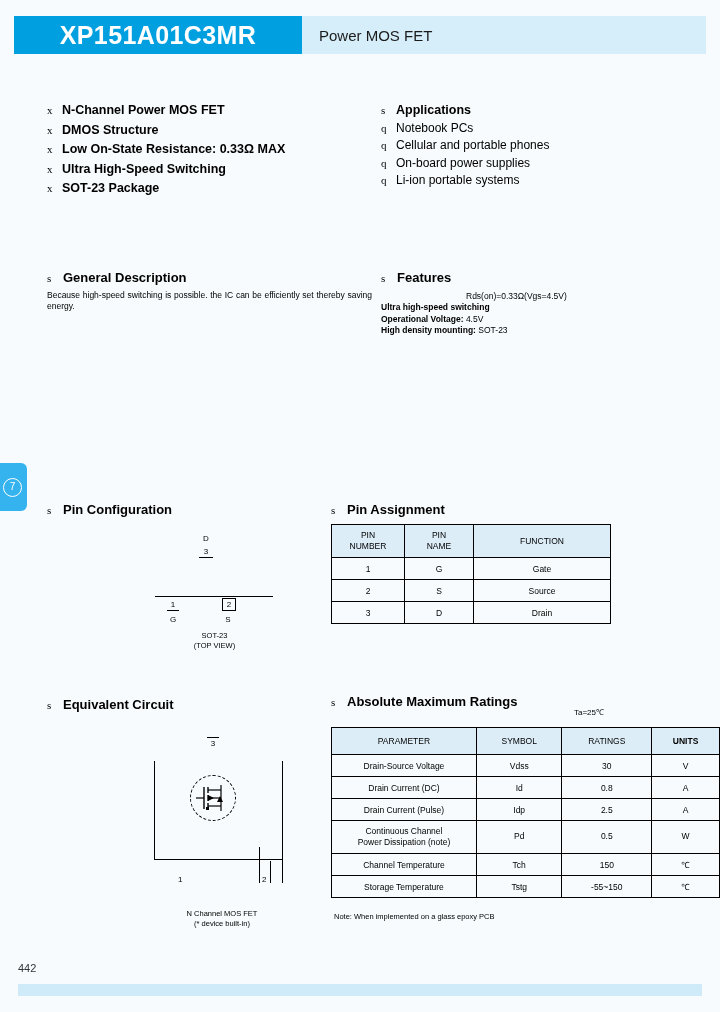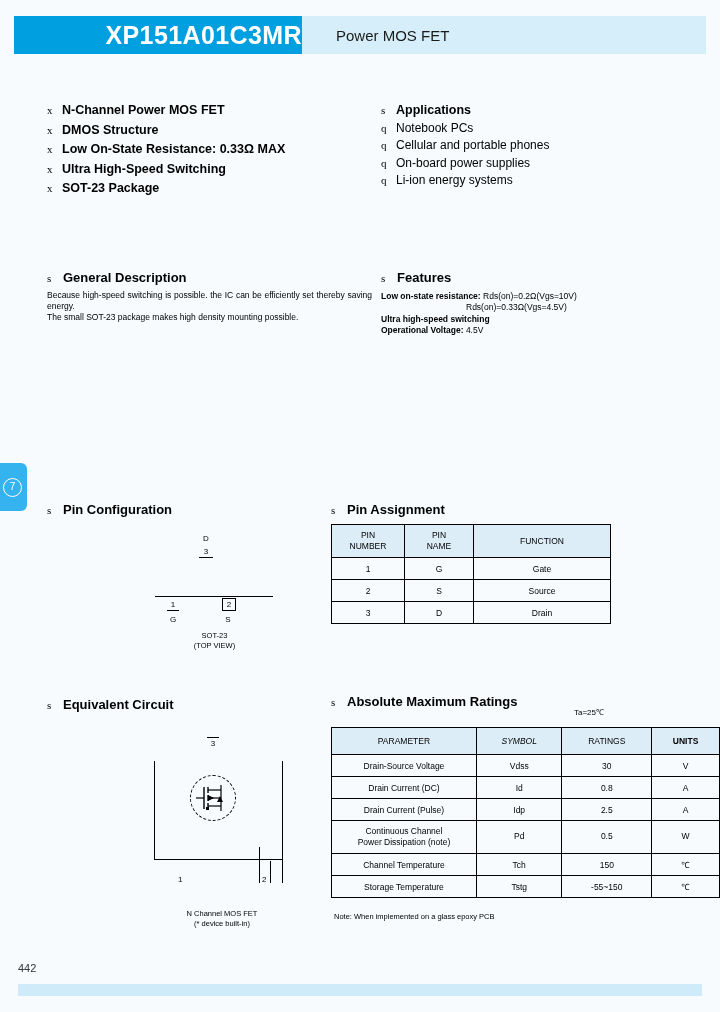--- a/index.html
+++ b/index.html
@@ -24,34 +24,34 @@
     width: 692px;
     height: 38px;
     display: flex;
     align-items: stretch;
   }
   .header-title-box {
     width: 288px;
     background: #00a0e0;
     display: flex;
     align-items: center;
-    justify-content: flex-end;
+    justify-content: center;
   }
   .header-title {
     color: #ffffff;
     font-size: 25px;
     font-weight: bold;
     letter-spacing: 0.4px;
   }
   .header-sub-box {
     flex: 1;
     background: #d5eef9;
     display: flex;
     align-items: center;
-    padding-left: 34px;
+    padding-left: 17px;
   }
   .header-sub {
     font-size: 15px;
     color: #1b1b1b;
   }
 
   
   .side-tab {
     position: absolute;
     left: -10px;
@@ -404,21 +404,21 @@
     border: 1px solid #000;
     font-size: 8.5px;
     text-align: center;
     padding: 2px 20px;
   }
   .amr-head td {
     background: #dcedf8;
     height: 22px;
   }
   .amr-c1 { width: 146px; }
-  .amr-c2 { width: 52px; font-style: italic; }
+  .amr-c2 { width: 52px; }
   .amr-c3 { width: 58px; }
   .amr-c4 { width: 28px; font-weight: bold; }
   .amr-row td { height: 17px; }
   .amr-row.tall td { height: 28px; line-height: 1.3; }
   .amr-note {
     position: absolute;
     left: 3px;
     top: 218px;
     font-size: 7.5px;
   }
@@ -491,54 +491,53 @@
   <div class="bullet-row">
     <span class="bullet-glyph">q</span>
     <span class="app-text">Cellular and portable phones</span>
   </div>
   <div class="bullet-row">
     <span class="bullet-glyph">q</span>
     <span class="app-text">On-board power supplies</span>
   </div>
   <div class="bullet-row">
     <span class="bullet-glyph">q</span>
-    <span class="app-text">Li-ion energy systems</span>
+    <span class="app-text">Li-ion portable systems</span>
   </div>
 </div>
 
 <div class="gendesc-block">
   <div class="sec-head">
     <span class="bullet-glyph">s</span>
     <span class="sec-head-lg">General Description</span>
   </div>
   <div class="gendesc-body">
     <p class="justify">Because high-speed switching is possible. the IC can be efficiently set thereby saving energy.</p>
-    <p>The small SOT-23 package makes high density mounting possible.</p>
   </div>
 </div>
 
 <div class="features-block">
   <div class="sec-head">
     <span class="bullet-glyph">s</span>
     <span class="sec-head-lg">Features</span>
   </div>
   <div class="features-body">
-    <div>
-      <span class="lbl">Low on-state resistance:</span>
-      <span>Rds(on)=0.2Ω(Vgs=10V)</span>
-    </div>
     <div class="rds-second">
       <span>Rds(on)=0.33Ω(Vgs=4.5V)</span>
     </div>
     <div>
       <span class="lbl">Ultra high-speed switching</span>
     </div>
     <div>
       <span class="lbl">Operational Voltage:</span>
       <span>4.5V</span>
+    </div>
+    <div>
+      <span class="lbl">High density mounting:</span>
+      <span>SOT-23</span>
     </div>
   </div>
 </div>
 
 <div class="pinconf-block">
   <div class="sec-head">
     <span class="bullet-glyph">s</span>
     <span class="sec-head-lg">Pin Configuration</span>
   </div>
   <div class="pinconf-fig">

